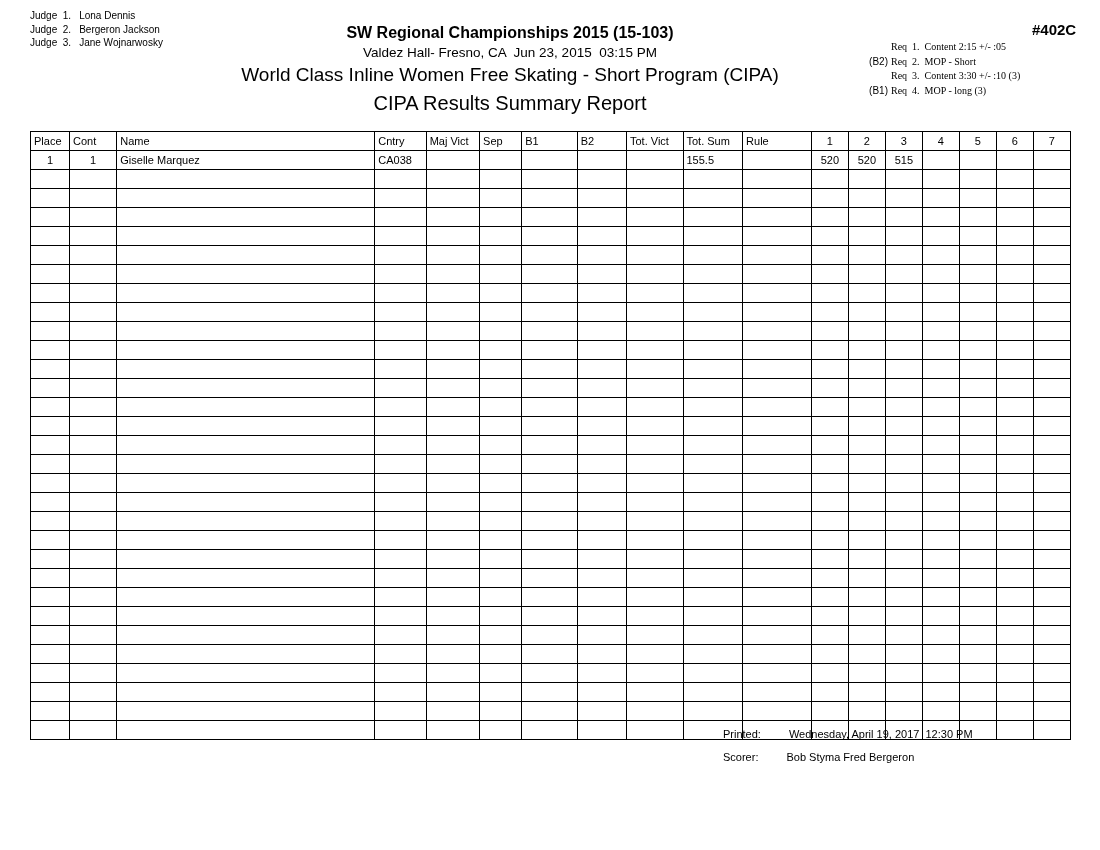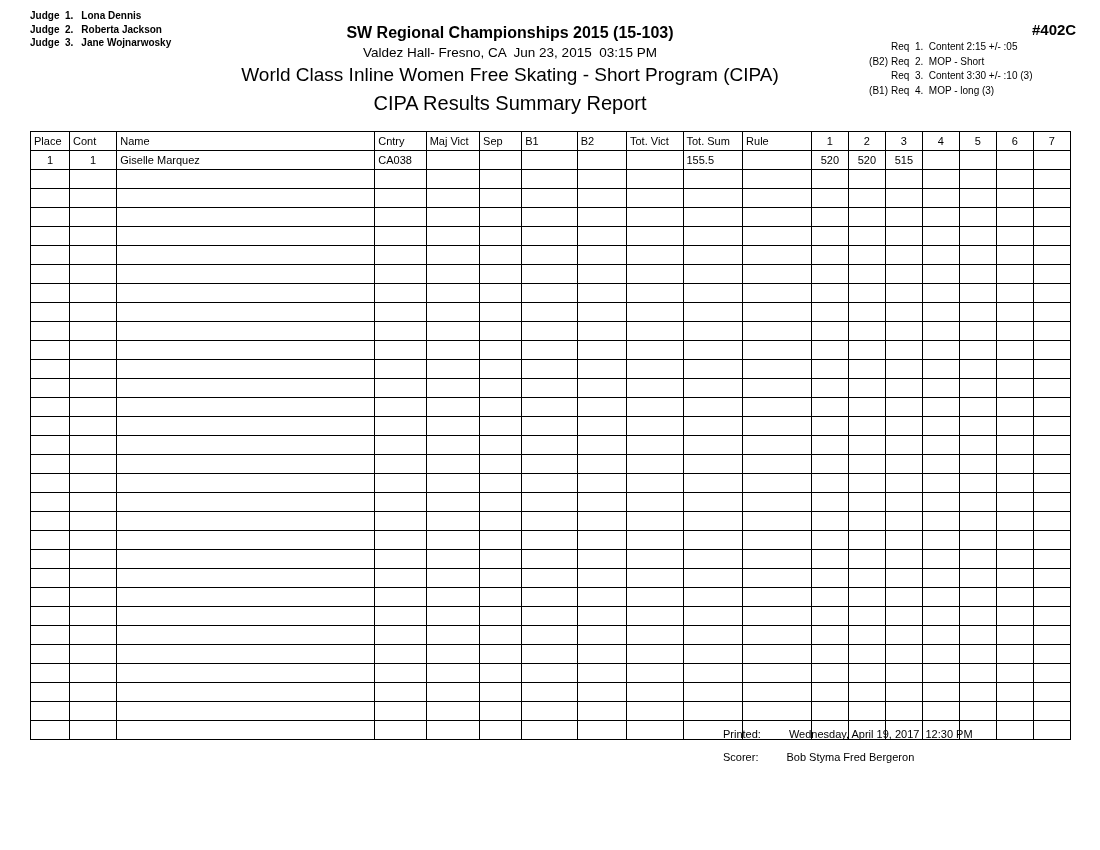--- a/index.html
+++ b/index.html
@@ -7,36 +7,36 @@
     width: 1100px; height: 850px;
     position: relative;
     background: #ffffff;
     color: #000000;
     font-family: "Liberation Sans", sans-serif;
     overflow: hidden;
   }
 
   
   .judges { position: absolute; left: 30px; top: 9px; font-size: 10px; line-height: 13.5px; }
-  .judge-line span { white-space: pre; font-weight: bold; }
+  .judge-line span { white-space: pre; }
   .judge-name { margin-left: 8px; margin-top: 6px; }
 
   
   .center-head { position: absolute; left: 0; top: 24px; width: 1020px; text-align: center; }
   .event-title { font-size: 16px; font-weight: bold; }
   .venue-line { font-size: 13.5px; margin-top: 3px; white-space: pre; }
   .program-title { font-size: 19px; font-weight: normal; margin-top: 4px; }
   .report-title { font-size: 20px; margin-top: 6px; }
 
   
   .event-number { position: absolute; left: 988px; top: 21px; font-size: 15px; font-weight: bold; margin-left: 44px; }
   .reqs { position: absolute; left: 858px; top: 40px; font-size: 10px; line-height: 14.5px; }
   .req-line { display: flex; }
   .req-prefix { width: 30px; text-align: right; margin-right: 3px; white-space: pre; }
-  .req-text { white-space: pre; }
+  .req-text { white-space: pre; font-family: Liberation Serif, serif; }
 
   
   table.results {
     position: absolute; left: 30px; top: 131px;
     border-collapse: collapse; table-layout: fixed; width: 1041px;
   }
   table.results th, table.results td {
     border: 1px solid #000;
     font-size: 11px; font-weight: normal;
     padding: 0 3px; height: 18px;
@@ -48,21 +48,21 @@
   .footer { position: absolute; left: 695px; top: 728px; font-size: 11px; }
   .footer-line { margin-bottom: 10px; line-height: 13px; }
   .footer-line span { white-space: pre; margin-left: 28px; }
   .footer-value { margin-left: 7px; }
 </style>
 </head>
 <body>
 
 <div class="judges">
   <div class="judge-line"><span>Judge  1.</span><span class="judge-name">Lona Dennis</span></div>
-  <div class="judge-line"><span>Judge  2.</span><span class="judge-name">Roberta Jackson</span></div>
+  <div class="judge-line"><span>Judge  2.</span><span class="judge-name">Bergeron Jackson</span></div>
   <div class="judge-line"><span>Judge  3.</span><span class="judge-name">Jane Wojnarwosky</span></div>
 </div>
 
 <div class="center-head">
   <div class="event-title">SW Regional Championships 2015 (15-103)</div>
   <div class="venue-line">Valdez Hall- Fresno, CA  Jun 23, 2015  03:15 PM</div>
   <div class="program-title">World Class Inline Women Free Skating - Short Program (CIPA)</div>
   <div class="report-title">CIPA Results Summary Report</div>
 </div>
 

